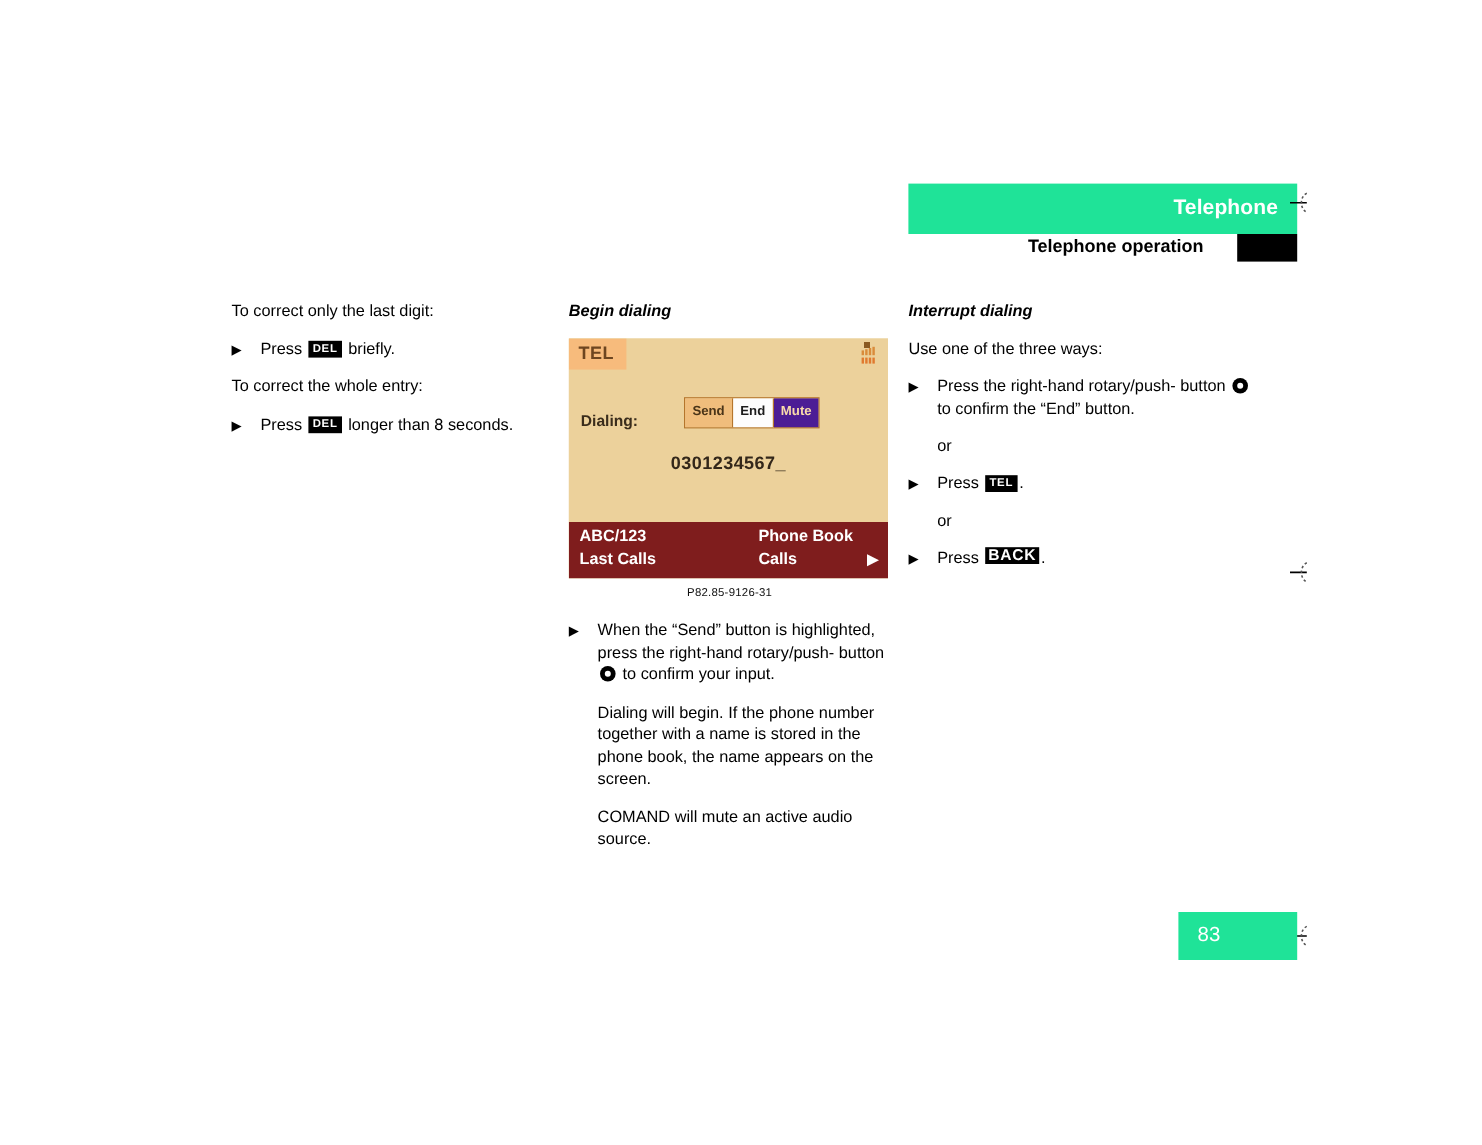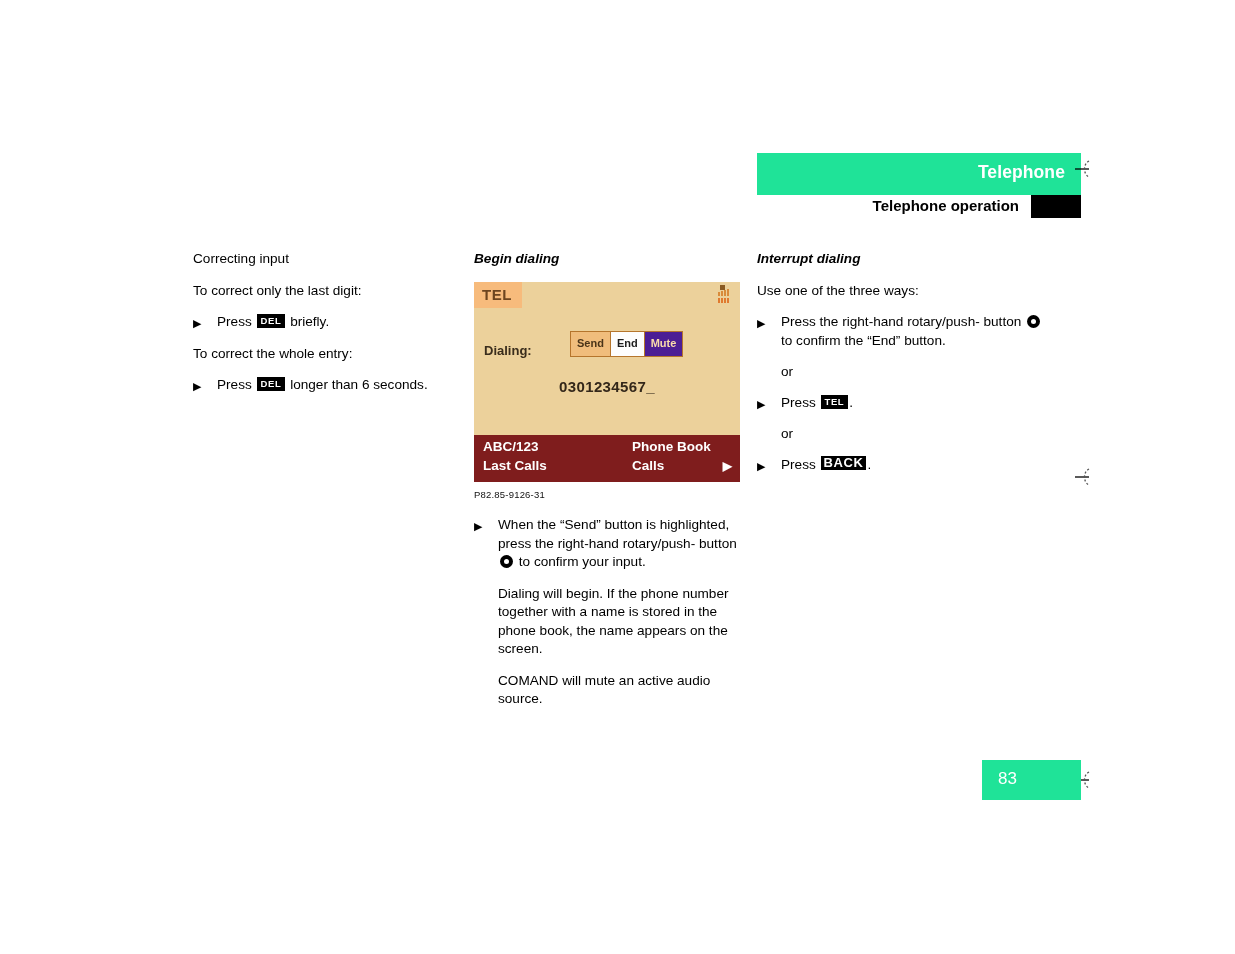--- a/index.html
+++ b/index.html
@@ -36,21 +36,21 @@
   }
   #header-section-row {
     position: absolute;
     left: 757px;
     top: 195px;
     width: 324px;
     height: 23px;
   }
   #header-section-title {
     position: absolute;
-    right: 62px;
+    right: 78px;
     top: 2px;
     font-size: 15px;
     font-weight: bold;
     color: #000000;
     white-space: nowrap;
   }
   #header-black-tab {
     position: absolute;
     right: 0px;
     top: 0px;
@@ -259,21 +259,21 @@
     position: absolute;
     white-space: nowrap;
   }
   #comand-abc123    { left: 9px;   top: 3px; }
   #comand-lastcalls { left: 9px;   top: 22px; }
   #comand-phonebook { left: 158px; top: 3px; }
   #comand-calls     { left: 158px; top: 22px; }
   #comand-arrow     { right: 8px;  top: 22px; font-size: 12px; }
 
   #figure-caption {
-    text-align: left;
+    text-align: center;
     font-size: 9.5px;
     letter-spacing: .2px;
     color: #111;
     margin: 2px 0 12px 0;
     font-family: "Liberation Sans", sans-serif;
   }
 
   
   #page-number-box {
     position: absolute;
@@ -316,41 +316,40 @@
   </svg>
 </div>
 <div class="cut-mark" id="cut-mark-bottom">
   <svg width="28" height="28" viewBox="0 0 28 28">
     <line x1="2" y1="14" x2="16" y2="14" stroke="#000" stroke-width="1.3"></line>
     <path d="M16 6 C10 9, 10 19, 16 22" fill="none" stroke="#555" stroke-width="1.3" stroke-dasharray="2 2"></path>
   </svg>
 </div>
 
 <div class="column" id="column-left">
-  <p class="col-heading">Correcting input</p>
 
   <p class="para">To correct only the last digit:</p>
 
   <div class="step">
     <span class="step-arrow">▶</span>
     <span class="step-body">
       <span>Press</span>
       <span class="keycap">DEL</span>
       <span>briefly.</span>
     </span>
   </div>
 
   <p class="para">To correct the whole entry:</p>
 
   <div class="step">
     <span class="step-arrow">▶</span>
     <span class="step-body">
       <span>Press</span>
       <span class="keycap">DEL</span>
-      <span>longer than 6 seconds.</span>
+      <span>longer than 8 seconds.</span>
     </span>
   </div>
 </div>
 
 <div class="column" id="column-center">
   <p class="col-heading italic-bold">Begin dialing</p>
 
   <div id="figure-comand">
     <div id="comand-screen-top">
       <div id="comand-tel-tab"></div>

